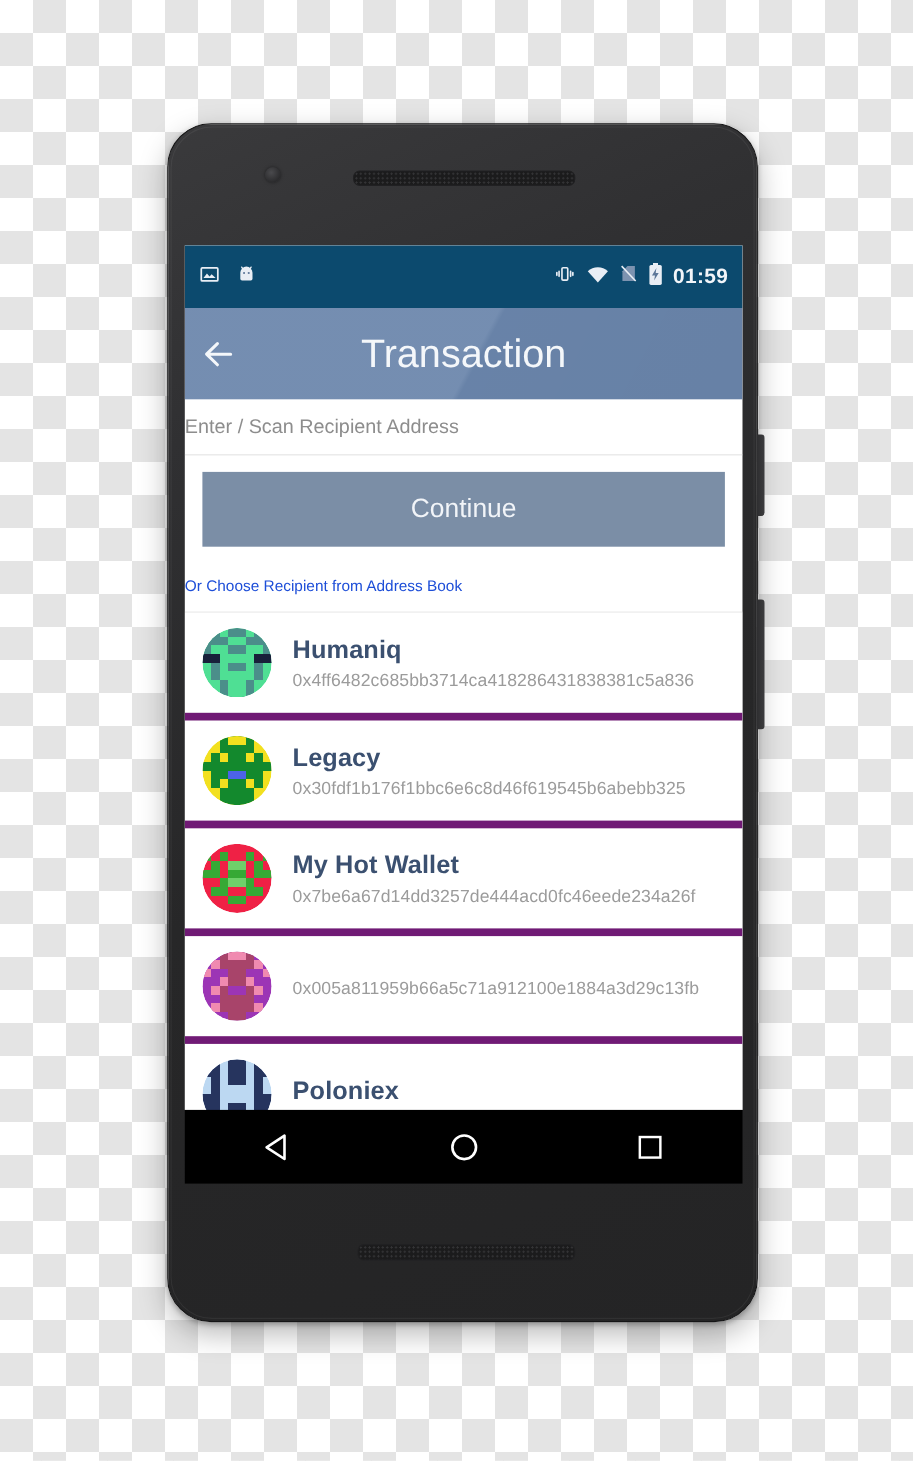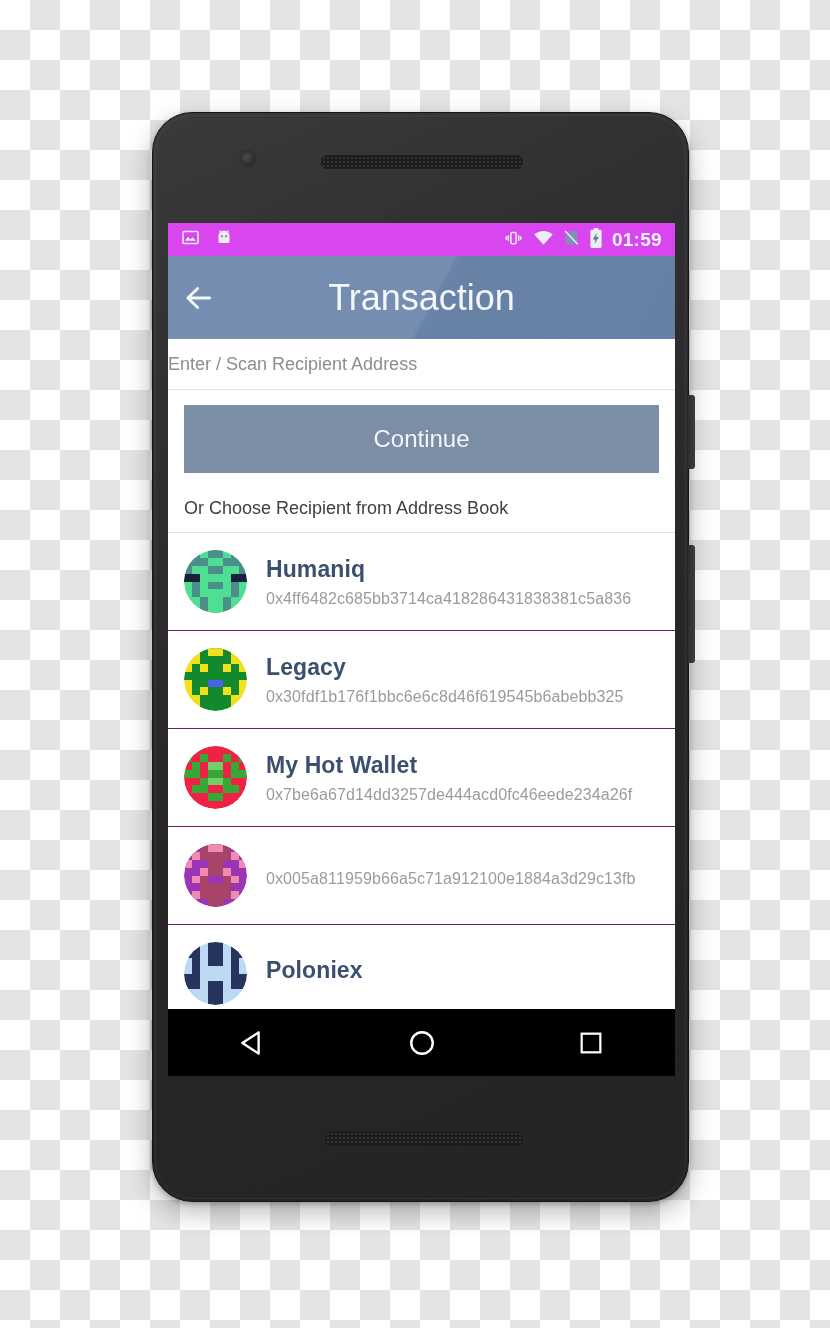--- a/index.html
+++ b/index.html
@@ -38,21 +38,21 @@
   .speaker{position:absolute;border-radius:6px;background:#1b1b1c;
     background-image:radial-gradient(circle,#343436 38%,transparent 40%);
     background-size:4px 4px;border:1px solid #202022;}
   #speaker-top{left:168px;top:42px;width:200px;height:12px;}
   #speaker-bottom{left:172px;top:1018px;width:196px;height:13px;}
 
   
   #screen{position:absolute;left:15px;top:110px;width:507px;height:786px;background:#fff;overflow:hidden;}
 
   
-  #statusbar{height:33px;background:#d946ef;display:flex;align-items:center;padding:0 13px;color:#e9eef5;}
+  #statusbar{height:33px;background:#0c4a6e;display:flex;align-items:center;padding:12px 13px;color:#e9eef5;}
   #statusbar .left{display:flex;align-items:center;gap:14px;}
   #statusbar .right{margin-left:auto;display:flex;align-items:center;gap:9px;}
   #clock{font-size:19px;font-weight:bold;letter-spacing:.3px;color:#f2f5f9;}
   .sicon{display:block;}
 
   
   #appbar{height:83px;background:#6a85ab;display:flex;align-items:center;position:relative;}
   #appbar:before{content:"";position:absolute;inset:0;
     background:linear-gradient(118deg,rgba(255,255,255,.07) 0%,rgba(255,255,255,.07) 52%,rgba(0,0,0,.02) 53%,rgba(0,0,0,.03) 100%);}
   #back-btn{position:relative;width:62px;display:flex;align-items:center;justify-content:center;cursor:pointer;}
@@ -64,27 +64,27 @@
   #input-row{display:flex;align-items:flex-start;padding:22px 13px 0 16px;}
   #address-field{flex:1;}
   #address-input{width:100%;border:none;outline:none;border-bottom:2px solid #4a4a4a;
     font-family:"Liberation Sans",sans-serif;font-size:23px;color:#3a3a3a;
     padding:0 0 7px 3px;background:transparent;box-sizing:border-box;}
   #address-input::placeholder{color:#9a9a9a;}
   #camera-btn{margin-left:14px;margin-top:-2px;cursor:pointer;}
   #continue-btn{margin:15px 16px 0 16px;height:68px;background:#7b8ea6;display:flex;
     align-items:center;justify-content:center;cursor:pointer;}
   #continue-btn span{font-size:24px;color:#f1f4f8;}
-  #book-label{height:49px;display:flex;align-items:center;padding-left:16px;margin-top:11px;
-    font-size:18px;color:#404040;border-bottom:1px solid #e3e3e3;box-sizing:border-box;}
+  #book-label{height:49px;display:flex;align-items:center;margin-top:11px;
+    font-size:14px;color:#1d4ed8;border-bottom:1px solid #e3e3e3;box-sizing:border-box;}
 
   
   #contact-list{background:#fff;}
   .contact{display:flex;align-items:center;height:98px;padding:0 16px;box-sizing:border-box;
-    border-bottom:1px solid #701a75;cursor:pointer;}
+    border-bottom:7px solid #701a75;cursor:pointer;}
   .avatar{width:63px;height:63px;border-radius:50%;flex:none;overflow:hidden;}
   .ctext{margin-left:19px;min-width:0;}
   .cname{font-size:23px;font-weight:bold;color:#3b5070;line-height:1.25;letter-spacing:.1px;}
   .caddr{font-size:16px;color:#9b9b9b;margin-top:6px;letter-spacing:.1px;white-space:nowrap;text-align:right;}
 
   
   #navbar{position:absolute;left:15px;top:896px;width:507px;height:67px;background:#000;
     display:flex;align-items:center;justify-content:space-around;}
   .navkey{cursor:pointer;display:flex;align-items:center;justify-content:center;width:80px;height:100%;}
 </style>

